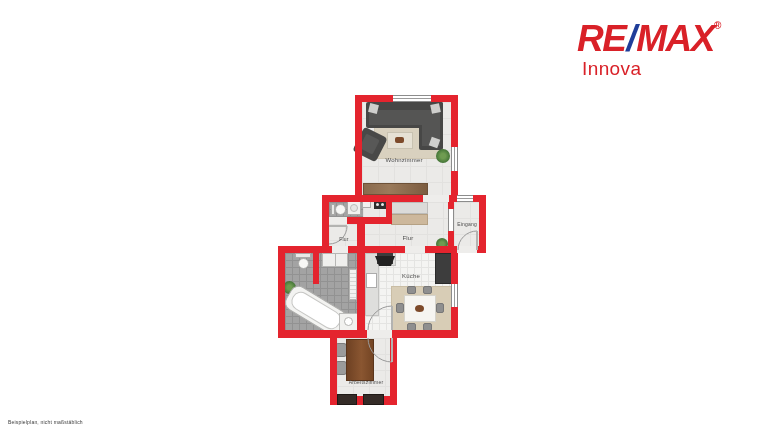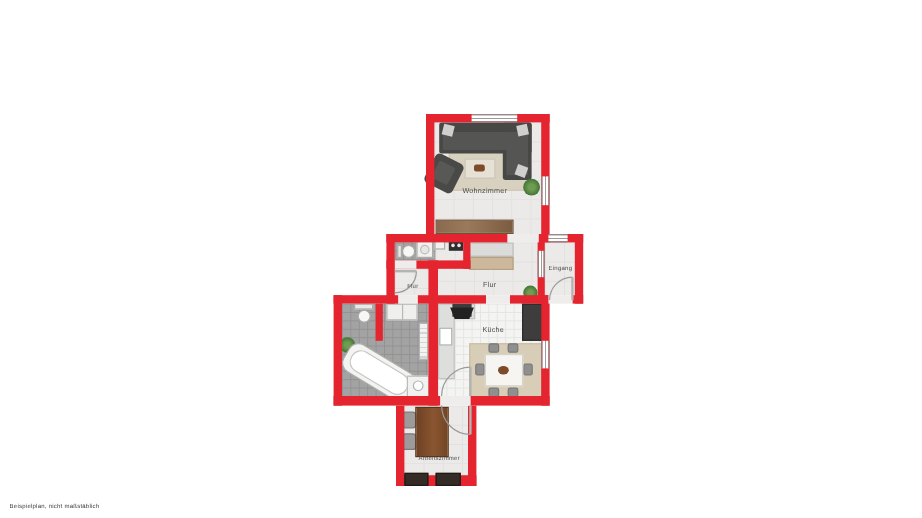--- a/index.html
+++ b/index.html
@@ -173,16 +173,20 @@
     </g>
   </svg>
 
   <div class="lbl" style="left:404px;top:157px;">Wohnzimmer</div>
   <div class="lbl small" style="left:344px;top:236px;">Flur</div>
   <div class="lbl" style="left:408px;top:235px;">Flur</div>
   <div class="lbl small" style="left:467px;top:221px;">Eingang</div>
   <div class="lbl" style="left:411px;top:273px;">Küche</div>
   <div class="lbl small" style="left:366px;top:379px;">Arbeitszimmer</div>
 
+  <div class="logo">
+    <div class="logo-main"><span>RE</span><span class="slash">/</span><span>MAX</span><span class="reg">®</span></div>
+    <div class="logo-sub">Innova</div>
+  </div>
 
   <div class="disclaimer">Beispielplan, nicht maßstäblich</div>
 
 </div>
 
 </body></html>

